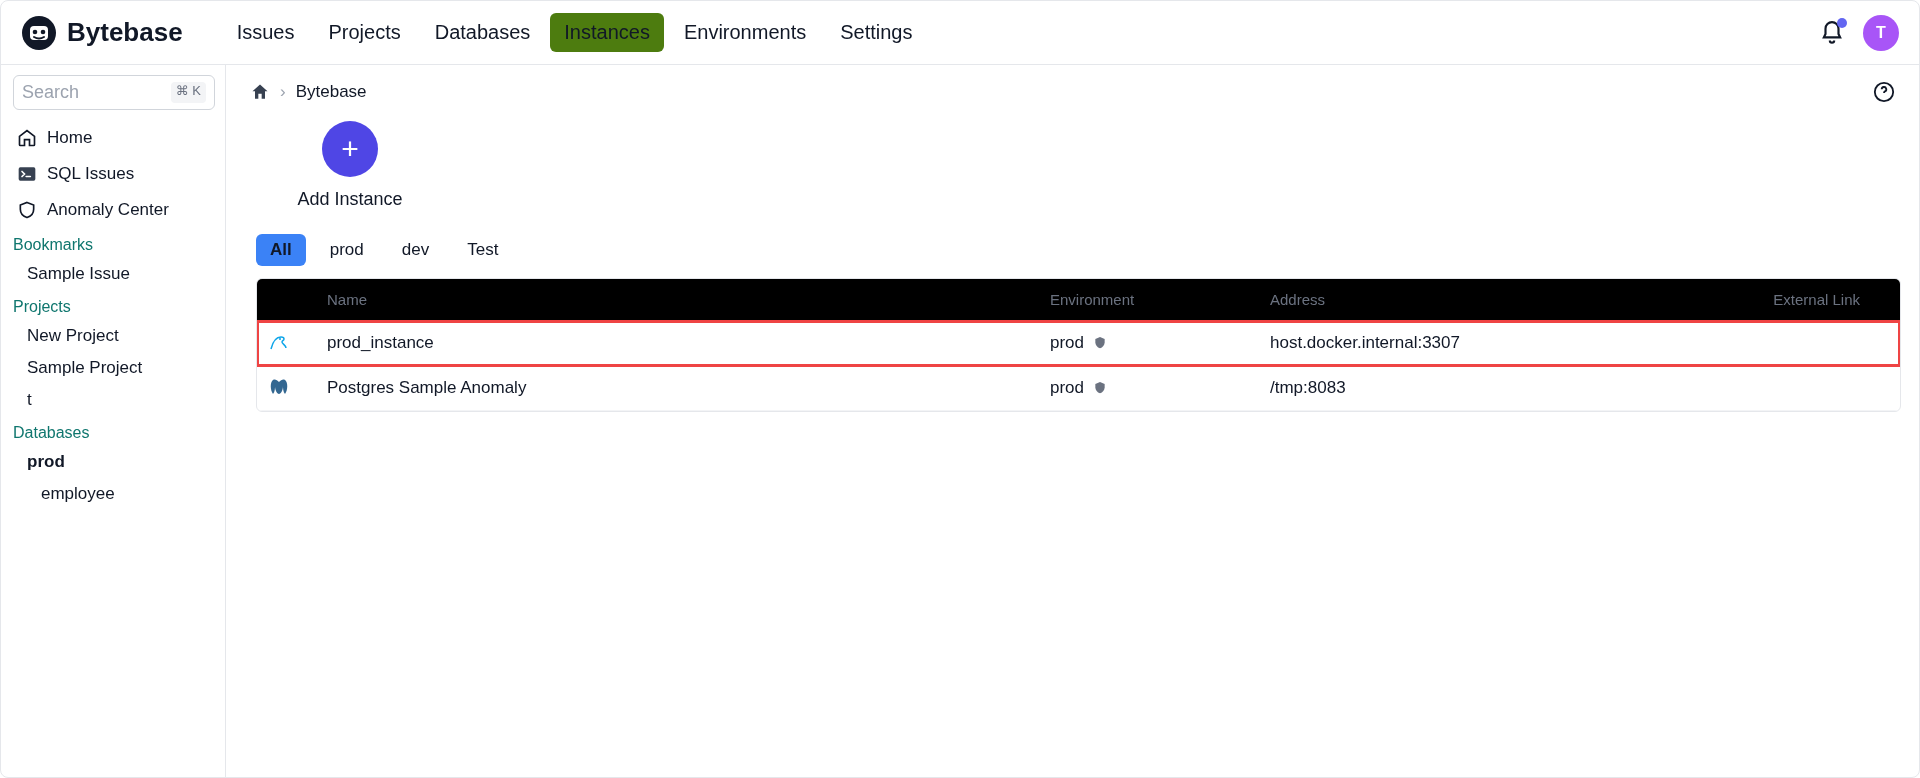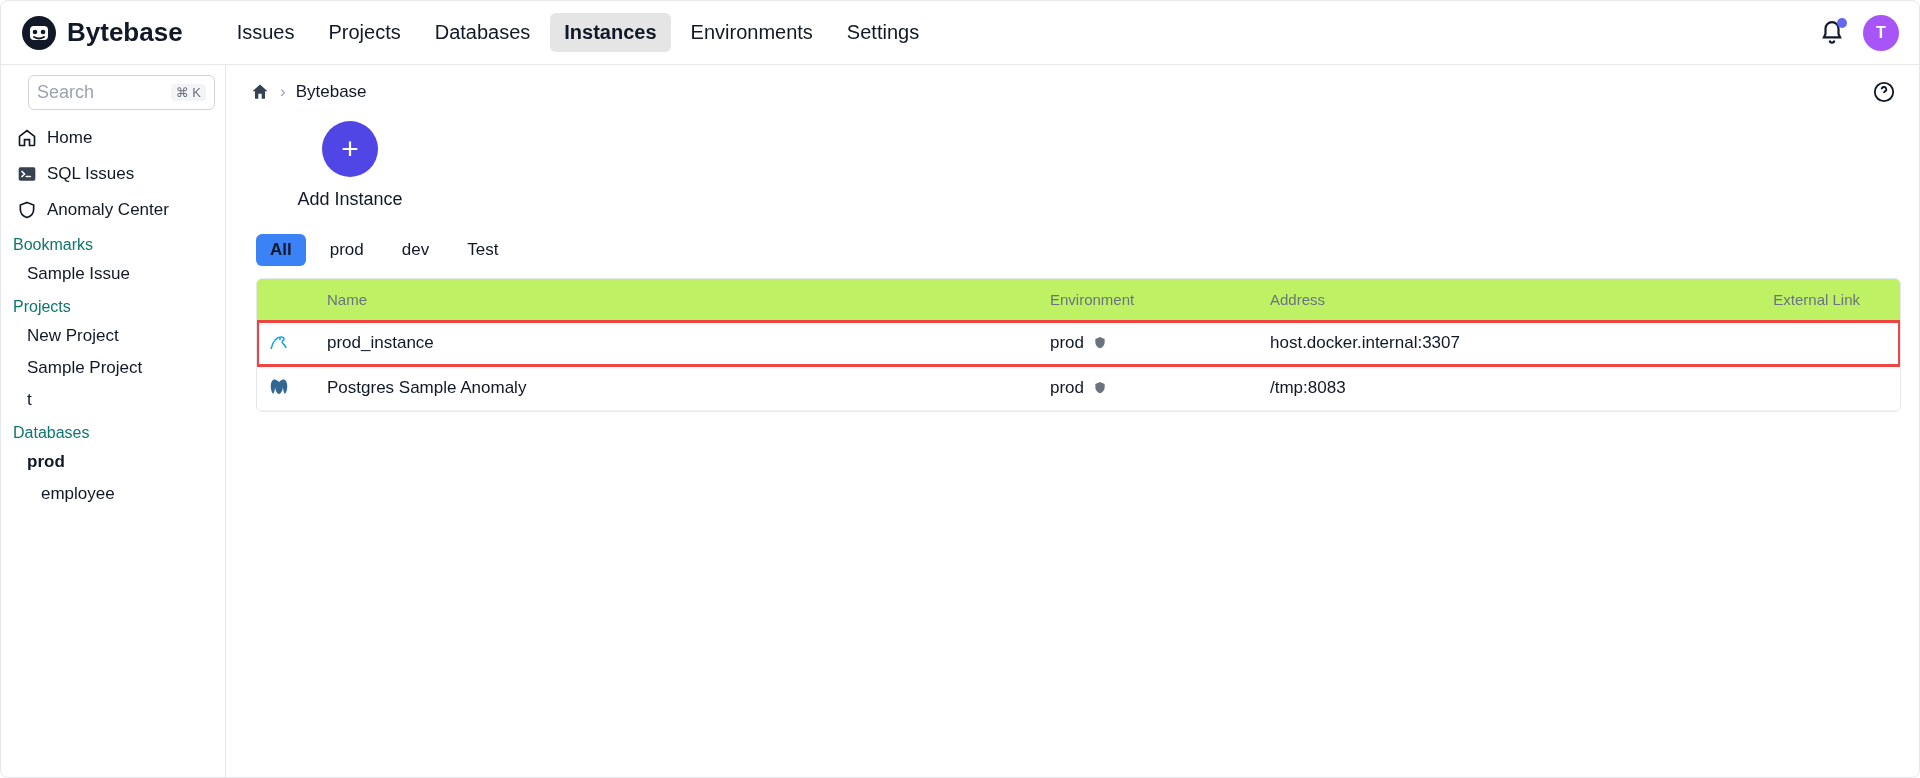--- a/index.html
+++ b/index.html
@@ -4,32 +4,32 @@
 <style>
   * { box-sizing: border-box; margin: 0; padding: 0; font-family: -apple-system, BlinkMacSystemFont, "Segoe UI", Helvetica, Arial, sans-serif; }
   body { background: #fff; color: #111827; width: 1920px; height: 778px; overflow: hidden; border: 1px solid #e5e7eb; border-radius: 8px; }
 
   
   .topnav { display: flex; align-items: center; height: 64px; padding: 0 20px; border-bottom: 1px solid #e5e7eb; }
   .logo { display: flex; align-items: center; gap: 10px; font-size: 26px; font-weight: 700; margin-right: 40px; }
   .logo-mark { width: 36px; height: 36px; }
   .navlinks { display: flex; gap: 6px; }
   .navlinks a { text-decoration: none; color: #111827; font-size: 20px; padding: 8px 14px; border-radius: 6px; display: inline-block; }
-  .navlinks a.active { background: #e5e5e5; font-weight: bold; }
+  .navlinks a.active { background: #4d7c0f; }
   .navright { margin-left: auto; display: flex; align-items: center; gap: 18px; }
   .bell-wrap { position: relative; }
   .bell-dot { position: absolute; top: -2px; right: -2px; width: 10px; height: 10px; background: #6366f1; border-radius: 50%; }
   .avatar { width: 36px; height: 36px; border-radius: 50%; background: #a855f7; color: #fff; display: flex; align-items: center; justify-content: center; font-weight: 600; font-size: 16px; }
 
   
   .layout { display: flex; height: calc(100% - 64px); }
 
   
   .sidebar { width: 225px; border-right: 1px solid #e5e7eb; padding: 10px 8px 10px 8px; display: flex; flex-direction: column; }
-  .searchbox { display: flex; align-items: center; justify-content: space-between; border: 1px solid #d1d5db; border-radius: 6px; padding: 6px 8px; margin: 0 2px 10px 19px; color: #9ca3af; font-size: 18px; }
+  .searchbox { display: flex; justify-content: space-between; border: 1px solid #d1d5db; border-radius: 6px; padding: 6px 8px; margin: 0 2px 10px 4px; color: #9ca3af; font-size: 18px; }
   .kbd { font-size: 13px; background: #f3f4f6; border-radius: 4px; padding: 1px 5px; color: #6b7280; }
   .side-item { display: flex; align-items: center; gap: 10px; padding: 8px 8px; border-radius: 6px; cursor: pointer; font-size: 17px; }
   .side-item .icon { width: 20px; height: 20px; flex-shrink: 0; }
   .side-section { padding: 8px 8px 4px 4px; color: #0f766e; font-size: 16px; }
   .side-sub { padding: 6px 8px 6px 18px; font-size: 17px; cursor: pointer; }
   .side-sub.bold { font-weight: 700; }
   .side-sub.indent { padding-left: 32px; }
   .side-bottom { margin-top: auto; }
 
   
@@ -44,21 +44,21 @@
   .filterrow { display: flex; align-items: center; margin: 0 0 12px 6px; }
   .tabs { display: flex; gap: 10px; }
   .tab { padding: 6px 14px; border-radius: 6px; font-size: 17px; cursor: pointer; }
   .tab.active { background: #3b82f6; font-weight: bold; }
   .searchinst { margin-left: auto; display: flex; align-items: center; gap: 8px; border: 1px solid #d1d5db; border-radius: 6px; padding: 8px 12px; width: 260px; }
   .searchinst input { border: none; outline: none; font-size: 16px; width: 100%; color: #374151; }
   .searchinst input::placeholder { color: #6b7280; }
 
   .table { width: 100%; border: 1px solid #e5e7eb; border-radius: 6px; overflow: hidden; margin-left: 6px; }
   .thead, .trow { display: grid; grid-template-columns: 60px 1fr 220px 420px 200px; align-items: center; }
-  .thead { background: #bef264; color: #6b7280; font-size: 15px; padding: 12px 10px; border-bottom: 1px solid #e5e7eb; }
+  .thead { background: #000000; color: #6b7280; font-size: 15px; padding: 12px 10px; border-bottom: 1px solid #e5e7eb; }
   .thead .th.name { padding-left: 0; }
   .trow { padding: 10px 10px; font-size: 17px; border-bottom: 1px solid #f3f4f6; }
   .trow.highlight { outline: 3px solid #ef4444; outline-offset: -2px; }
   .dbicon { width: 24px; height: 24px; }
   .envcell { display: flex; align-items: center; gap: 8px; }
   .th.ext { text-align: right; padding-right: 30px; }
 
   svg { display: block; }
 </style>
 </head>

